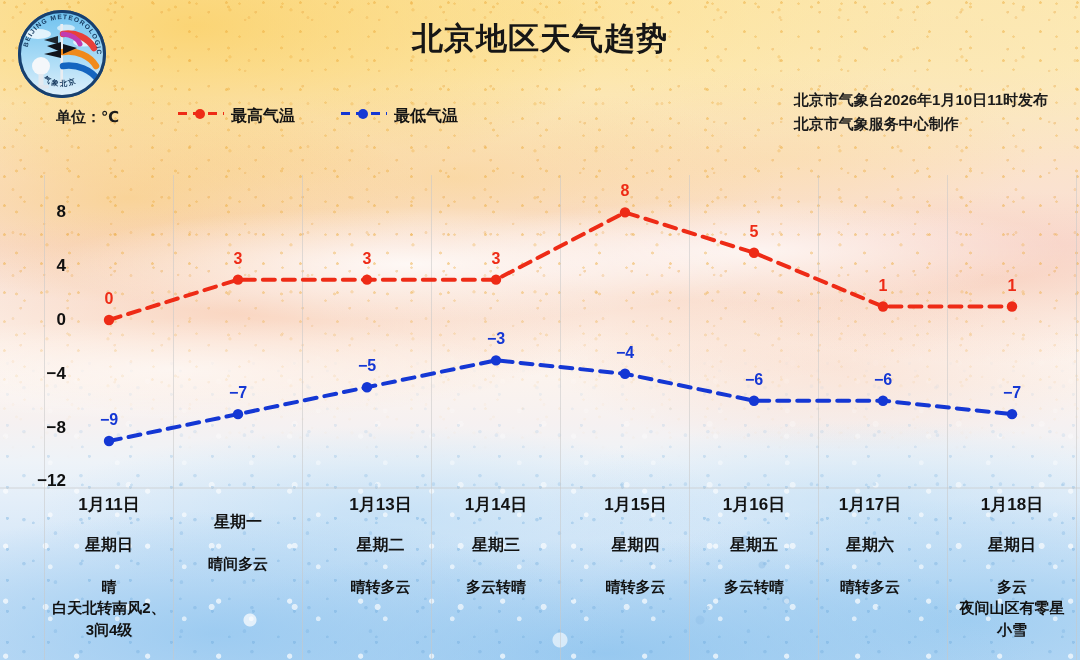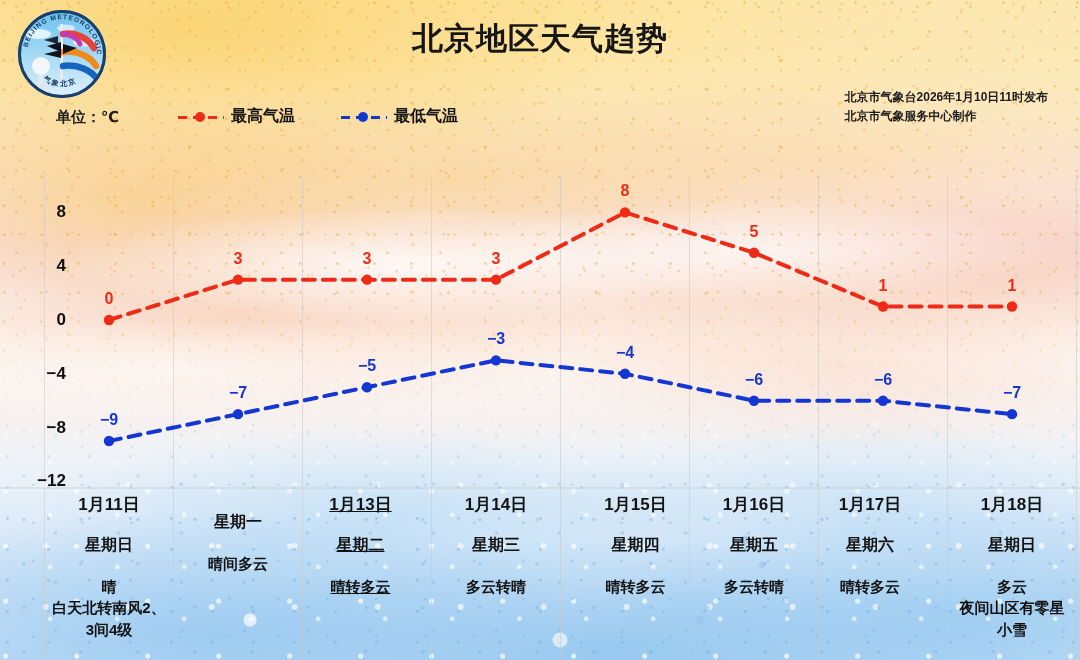--- a/index.html
+++ b/index.html
@@ -118,41 +118,41 @@
     font-size:31px; font-weight:bold; color:#161616; letter-spacing:1px; z-index:6;
   }
   #unit {
     position:absolute; left:56px; top:108px; font-size:15px; font-weight:bold;
     color:#1b1b1b; z-index:6; white-space:nowrap;
   }
   #legend {
     position:absolute; left:178px; top:106px; z-index:6;
     display:flex; gap:46px; align-items:center;
   }
-  .legend-item { display:flex; align-items:center; gap:7px; }
+  .legend-item { display:flex; gap:7px; }
   .legend-mark { width:46px; height:14px; position:relative; }
   .legend-mark .lm-line {
     position:absolute; top:6px; left:0; width:46px; height:3px;
   }
   .legend-mark .lm-line.red {
     background:repeating-linear-gradient(to right,#ee2b16 0 9px, transparent 9px 15px);
   }
   .legend-mark .lm-line.blue {
     background:repeating-linear-gradient(to right,#1437d4 0 9px, transparent 9px 15px);
   }
   .legend-mark .lm-dot {
     position:absolute; top:2.5px; left:17px; width:10px; height:10px; border-radius:50%;
   }
   .legend-mark .lm-dot.red { background:#ee2b16; }
   .legend-mark .lm-dot.blue { background:#1437d4; }
   .legend-label { font-size:16px; font-weight:bold; color:#141414; white-space:nowrap; }
 
   #issuer {
     position:absolute; right:32px; top:88px; z-index:6; text-align:left;
-    font-size:12px; font-weight:bold; color:#1b1b1b; line-height:1.62;
+    font-size:15px; font-weight:bold; color:#1b1b1b; line-height:1.62;
   }
 
   
   #chart { position:absolute; left:0; top:0; width:1080px; height:660px; z-index:4; }
   #axis-labels { position:absolute; left:0; top:0; width:1080px; height:660px; z-index:5; }
   .ytick {
     position:absolute; right:1014px; text-align:right; width:60px;
     font-size:17px; font-weight:bold; color:#101010; transform:translateY(-50%);
   }
   .vallabel {
@@ -320,21 +320,21 @@
         <div>白天北转南风2、</div>
         <div>3间4级</div>
       </div>
     </div>
     <div class="col" style="left: 173.5px; width: 129px;">
       <div class="c-week">星期一</div>
       <div class="c-desc">
         <div>晴间多云</div>
       </div>
     </div>
-    <div class="col" style="left: 296px; width: 129px; text-decoration: underline;">
+    <div class="col" style="left: 316px; width: 129px;">
       <div class="c-date">1月13日</div>
       <div class="c-week">星期二</div>
       <div class="c-desc">
         <div>晴转多云</div>
       </div>
     </div>
     <div class="col" style="left: 431.5px; width: 129px;">
       <div class="c-date">1月14日</div>
       <div class="c-week">星期三</div>
       <div class="c-desc">

